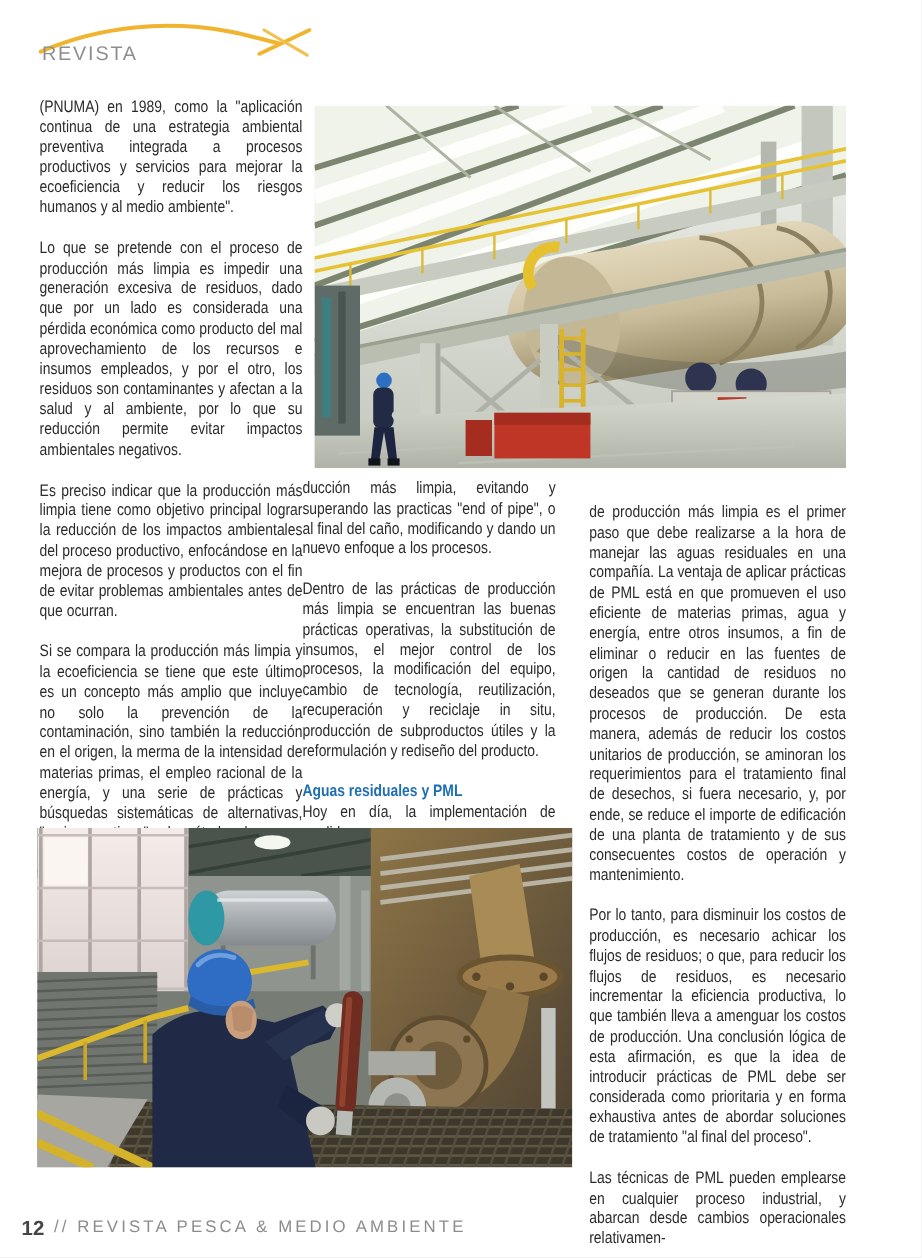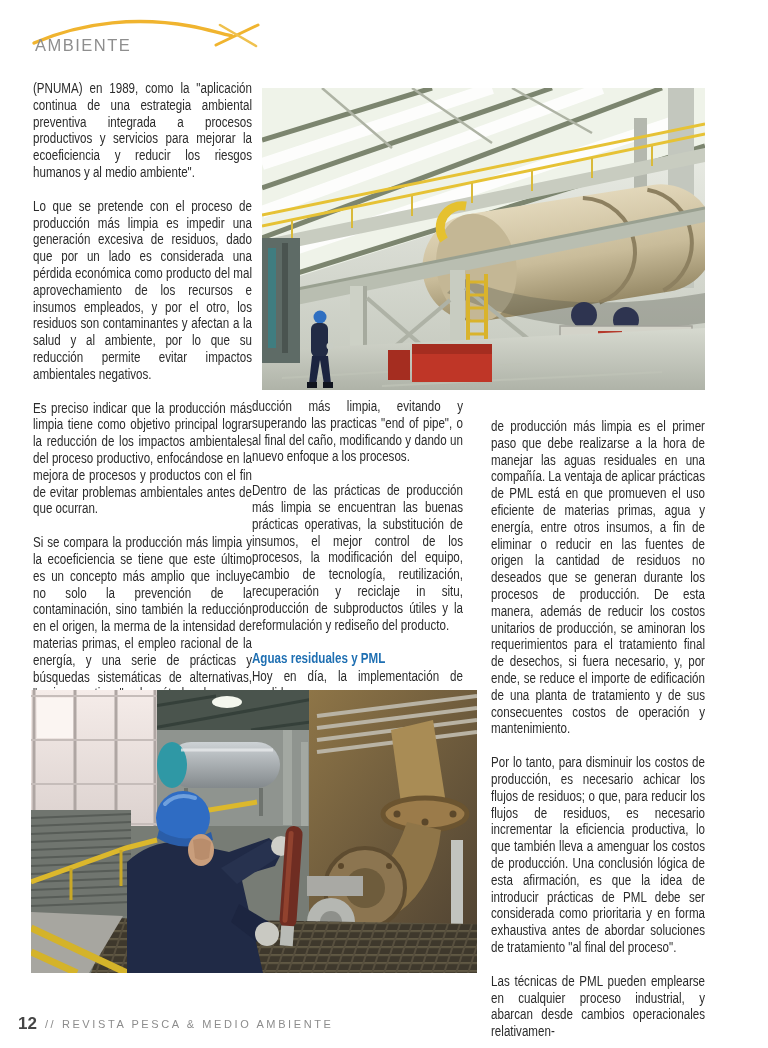--- a/index.html
+++ b/index.html
@@ -39,39 +39,39 @@
     font-size:13.8px;line-height:16.8px;font-weight:700;
     color:var(--heading-blue);margin:0 0 1px 0;text-align:left;
   }
   
   figure.photo{position:absolute;overflow:hidden;}
   .photo-top{left:262px;top:88px;width:443px;height:302px;}
   .photo-bottom{left:31px;top:690px;width:446px;height:283px;}
   figure.photo svg{display:block;width:100%;height:100%;}
   
   .page-footer{
-    position:absolute;left:18px;top:1014px;display:flex;align-items:center;gap:8px;
+    position:absolute;left:18px;top:1014px;display:flex;align-items:flex-start;gap:8px;
   }
   .page-number{font-size:17px;font-weight:700;color:#454545;}
   .magazine-name{
-    font-size:11px;letter-spacing:2.6px;color:var(--footer-gray);font-weight:400;
+    font-size:14px;letter-spacing:2.6px;color:var(--footer-gray);font-weight:400;
   }
 </style>
 </head>
 <body>
 
 <div class="page">
 
   <header class="masthead">
     <svg width="240" height="46" viewBox="0 0 240 46" aria-hidden="true">
       <path d="M4,31 C 55,9 110,5 160,14 C 177,17 188,21 202,24" fill="none" stroke="#F0B42F" stroke-width="3.4" stroke-linecap="round"></path>
       <path d="M186,33 L228,13" fill="none" stroke="#F0B42F" stroke-width="3" stroke-linecap="round"></path>
       <path d="M190,13 L226,34" fill="none" stroke="#EFC14E" stroke-width="2.6" stroke-linecap="round"></path>
     </svg>
-    <div class="section-label">AMBIENTE</div>
+    <div class="section-label">REVISTA</div>
   </header>
 
   <section class="col col-1">
     <div class="cond">
       <p>(PNUMA) en 1989, como la "aplicación continua de una estrategia ambiental preventiva integrada a procesos productivos y servicios para mejorar la ecoeficiencia y reducir los riesgos humanos y al medio ambiente".</p>
       <p>Lo que se pretende con el proceso de producción más limpia es impedir una generación excesiva de residuos, dado que por un lado es considerada una pérdida económica como producto del mal aprovechamiento de los recursos e insumos empleados, y por el otro, los residuos son contaminantes y afectan a la salud y al ambiente, por lo que su reducción permite evitar impactos ambientales negativos.</p>
       <p>Es preciso indicar que la producción más limpia tiene como objetivo principal lograr la reducción de los impactos ambientales del proceso productivo, enfocándose en la mejora de procesos y productos con el fin de evitar problemas ambientales antes de que ocurran.</p>
       <p>Si se compara la producción más limpia y la ecoeficiencia se tiene que este último es un concepto más amplio que incluye no solo la prevención de la contaminación, sino también la reducción en el origen, la merma de la intensidad de materias primas, el empleo racional de la energía, y una serie de prácticas y búsquedas sistemáticas de alternativas, "mejora continua" y de métodos de pro-</p>
     </div>
   </section>

